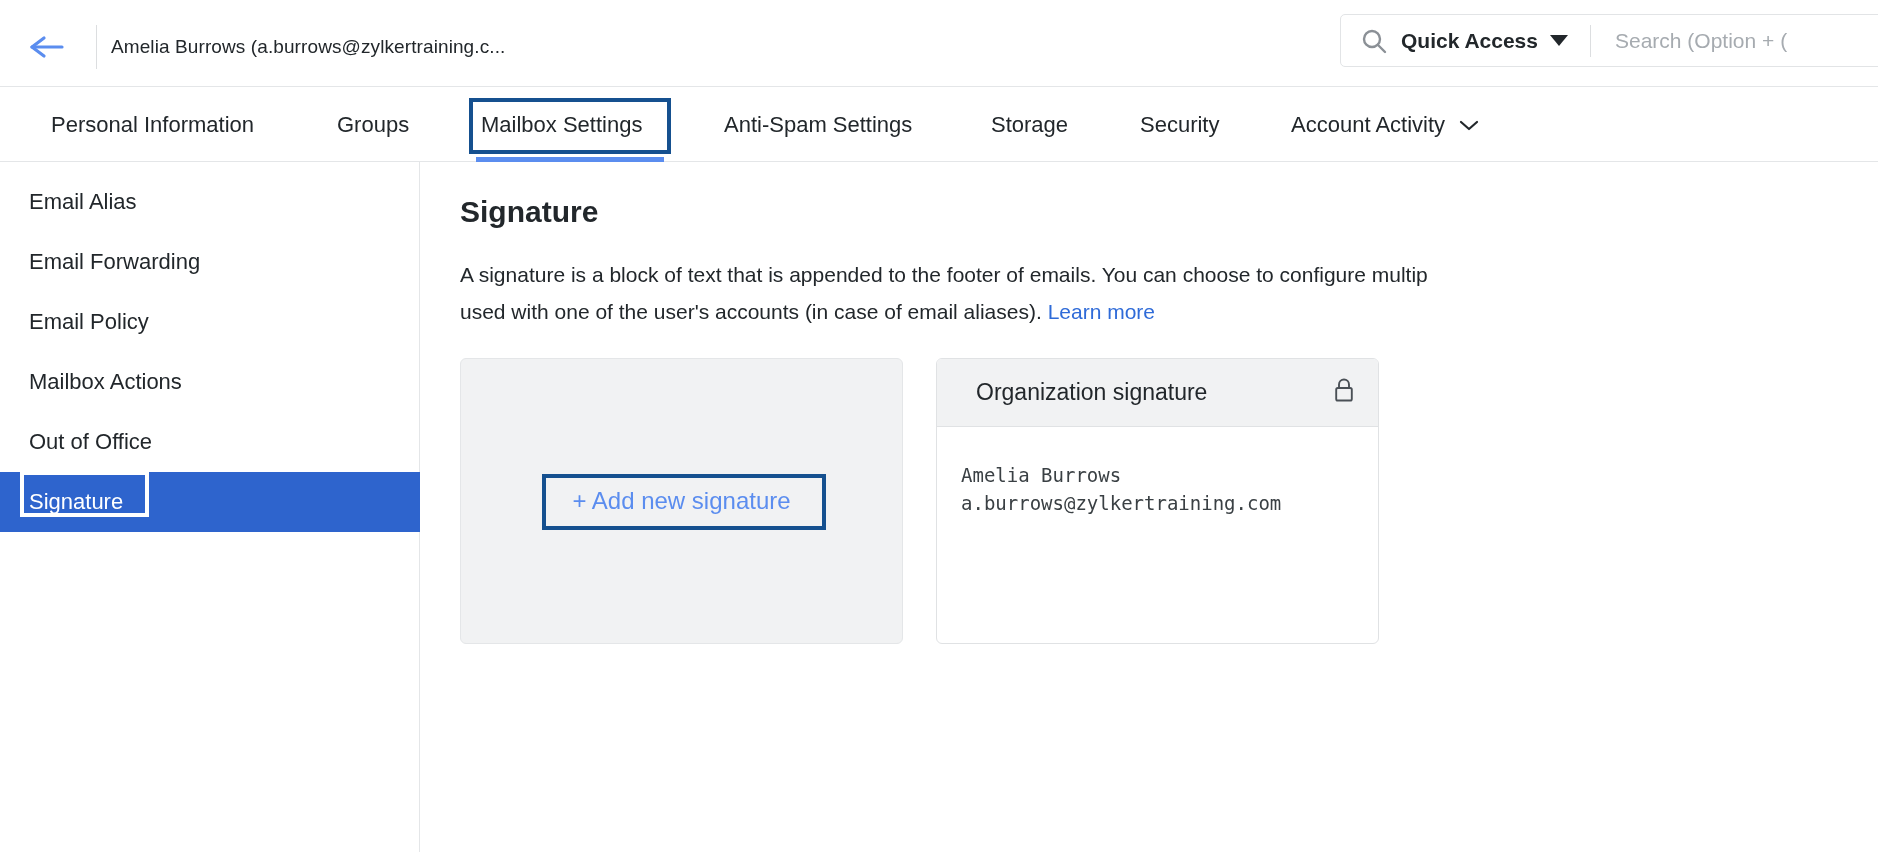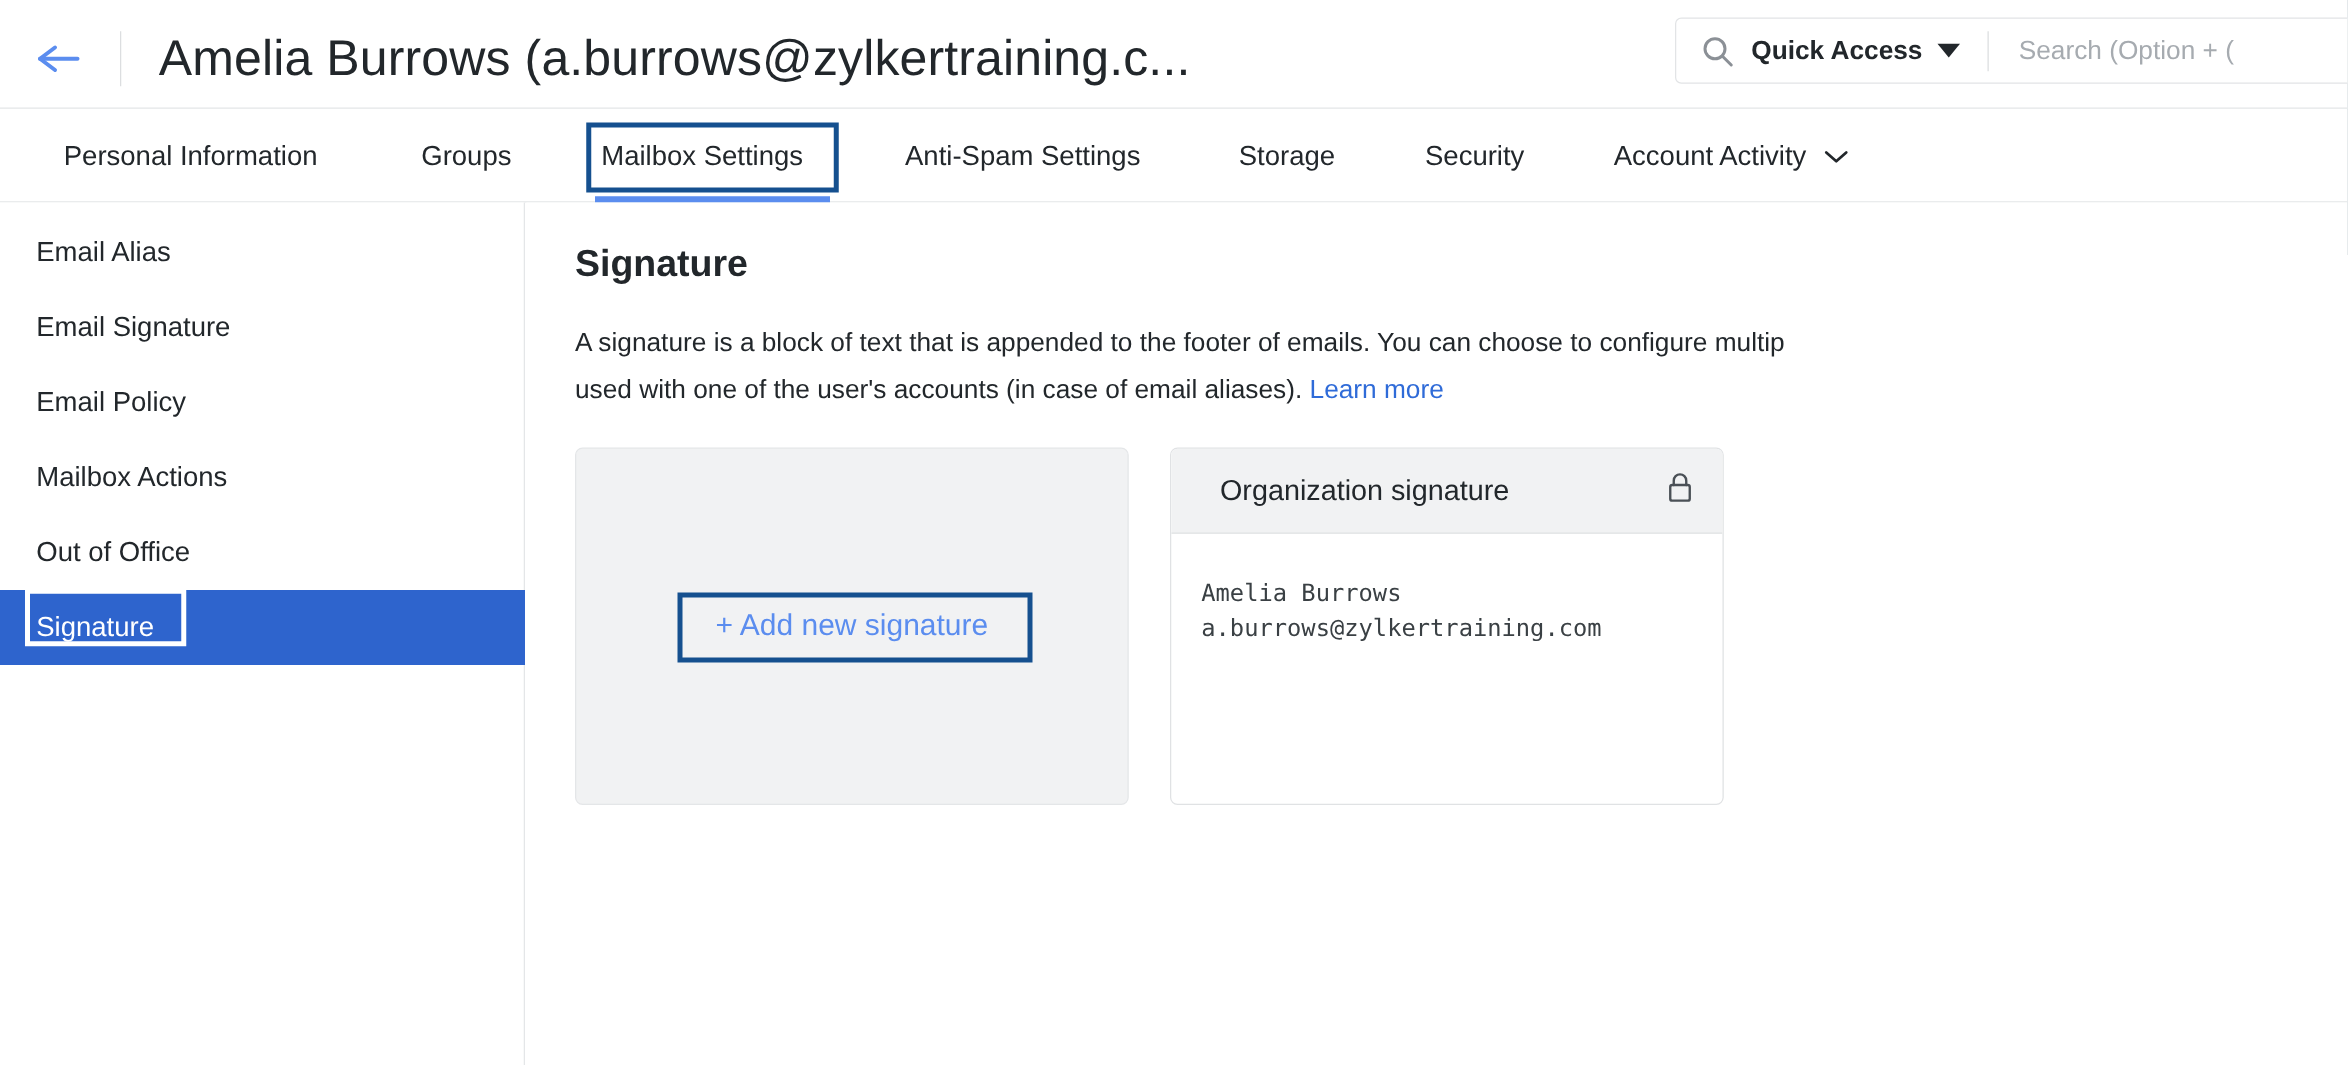--- a/index.html
+++ b/index.html
@@ -31,23 +31,23 @@
     display: flex; align-items: center; justify-content: center;
     cursor: pointer;
   }
   .back-btn svg { display: block; }
   .vdiv {
     width: 1px; height: 44px;
     background: #dcdee0;
     flex: none;
   }
   .page-title {
-    font-size: 40px;
-    color: #22272b;
-    margin-left: 30px;
+    font-size: 19px;
+    color: #22272b;
+    margin-left: 14px;
     white-space: nowrap;
     letter-spacing: 0.1px;
   }
   .search-wrap {
     position: absolute;
     left: 1340px; top: 14px;
     width: 720px; height: 53px;
     border: 1px solid #e2e4e6;
     border-radius: 5px;
     background: #fff;
@@ -285,21 +285,21 @@
     <div class="tab-underline" style="left:476px; width:188px;"></div>
   </div>
 
   <div class="annot-box" style="left:469px; top:98px; width:202px; height:56px;"></div>
 
   <div class="sidebar">
     <div class="side-item" style="top:10px;">
         <span>Email Alias</span>
       </div>
     <div class="side-item" style="top:70px;">
-        <span>Email Signature</span>
+        <span>Email Forwarding</span>
       </div>
     <div class="side-item" style="top:130px;">
         <span>Email Policy</span>
       </div>
     <div class="side-item" style="top:190px;">
         <span>Mailbox Actions</span>
       </div>
     <div class="side-item" style="top:250px;">
         <span>Out of Office</span>
       </div>

